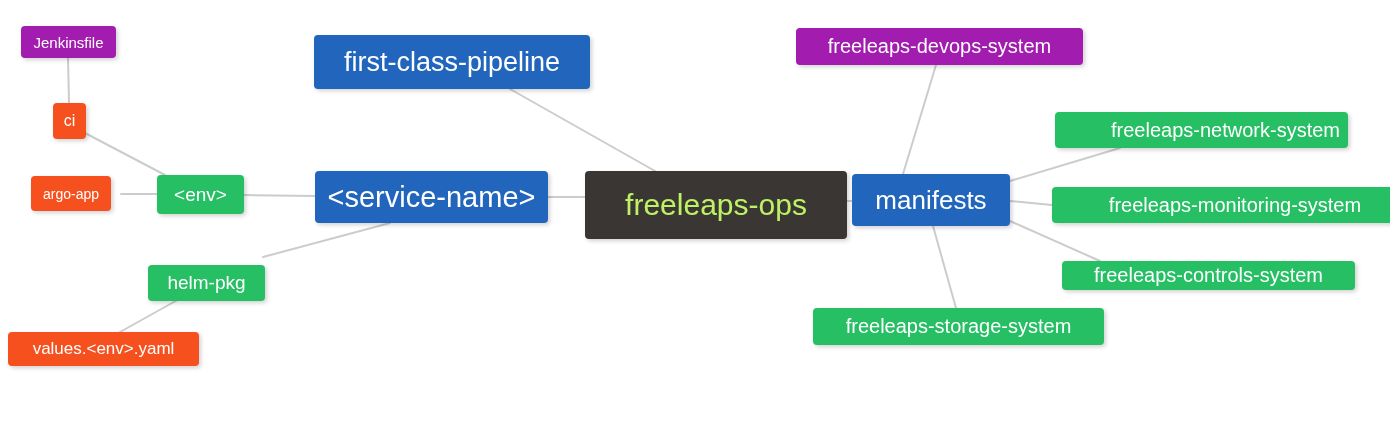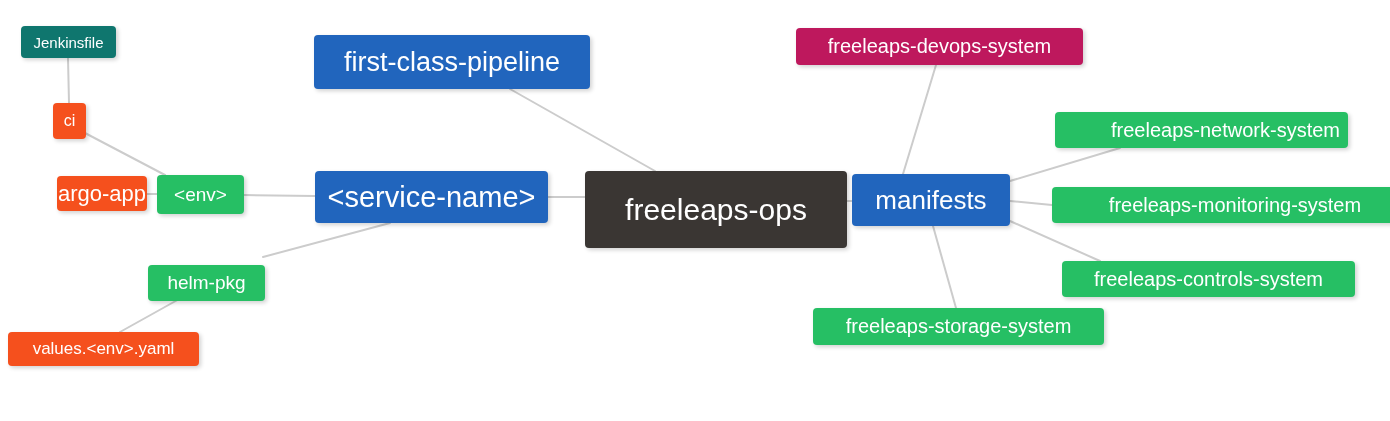--- a/index.html
+++ b/index.html
@@ -50,58 +50,58 @@
       <line x1="120" y1="332" x2="190" y2="293" stroke="#cccccc" stroke-width="2" stroke-linecap="round"></line>
       <line x1="510" y1="89" x2="655" y2="171" stroke="#cccccc" stroke-width="2" stroke-linecap="round"></line>
       <line x1="548" y1="197" x2="585" y2="197" stroke="#cccccc" stroke-width="2" stroke-linecap="round"></line>
       <line x1="847" y1="201" x2="852" y2="201" stroke="#cccccc" stroke-width="2" stroke-linecap="round"></line>
       <line x1="903" y1="174" x2="936" y2="65" stroke="#cccccc" stroke-width="2" stroke-linecap="round"></line>
       <line x1="1010" y1="181" x2="1120" y2="148" stroke="#cccccc" stroke-width="2" stroke-linecap="round"></line>
       <line x1="1010" y1="201" x2="1052" y2="205" stroke="#cccccc" stroke-width="2" stroke-linecap="round"></line>
       <line x1="1010" y1="221" x2="1100" y2="261" stroke="#cccccc" stroke-width="2" stroke-linecap="round"></line>
       <line x1="933" y1="226" x2="956" y2="308" stroke="#cccccc" stroke-width="2" stroke-linecap="round"></line>
     </svg>
-<div class="node" style="left: 585px; top: 171px; width: 262px; height: 77px; background: rgb(58, 54, 51); font-size: 30px; color: #ffffff;">
+<div class="node" style="left: 585px; top: 171px; width: 262px; height: 68px; background: rgb(58, 54, 51); font-size: 30px; color: #bef264;">
       <span>freeleaps-ops</span>
     </div>
     <div class="node" style="left: 314px; top: 35px; width: 276px; height: 54px; background: rgb(33, 101, 189); font-size: 27px; color: rgb(255, 255, 255);">
       <span>first-class-pipeline</span>
     </div>
     <div class="node" style="left: 315px; top: 171px; width: 233px; height: 52px; background: rgb(33, 101, 189); font-size: 29px; color: rgb(255, 255, 255);">
       <span>&lt;service-name&gt;</span>
     </div>
     <div class="node" style="left: 852px; top: 174px; width: 158px; height: 52px; background: rgb(33, 101, 189); font-size: 26px; color: rgb(255, 255, 255); align-items: center;">
       <span>manifests</span>
     </div>
     <div class="node" style="left: 157px; top: 175px; width: 87px; height: 39px; background: rgb(38, 191, 100); font-size: 19px; color: rgb(255, 255, 255);">
       <span>&lt;env&gt;</span>
     </div>
     <div class="node" style="left: 148px; top: 257px; width: 117px; height: 36px; background: rgb(38, 191, 100); font-size: 19px; color: rgb(255, 255, 255); margin-top: 8px;">
       <span>helm-pkg</span>
     </div>
-    <div class="node" style="left: 21px; top: 26px; width: 95px; height: 32px; background: #0f766e; font-size: 15px; color: rgb(255, 255, 255);">
+    <div class="node" style="left: 21px; top: 26px; width: 95px; height: 32px; background: #a21caf; font-size: 15px; color: rgb(255, 255, 255);">
       <span>Jenkinsfile</span>
     </div>
     <div class="node" style="left: 53px; top: 103px; width: 33px; height: 36px; background: rgb(245, 80, 29); font-size: 16px; color: rgb(255, 255, 255);">
       <span>ci</span>
     </div>
-    <div class="node" style="left: 31px; top: 176px; width: 90px; height: 35px; background: rgb(245, 80, 29); font-size: 22px; color: rgb(255, 255, 255); margin-left: 26px;">
+    <div class="node" style="left: 31px; top: 176px; width: 80px; height: 35px; background: rgb(245, 80, 29); font-size: 14px; color: rgb(255, 255, 255);">
       <span>argo-app</span>
     </div>
     <div class="node" style="left: 8px; top: 332px; width: 191px; height: 34px; background: rgb(245, 80, 29); font-size: 17px; color: rgb(255, 255, 255);">
       <span>values.&lt;env&gt;.yaml</span>
     </div>
-    <div class="node" style="left: 796px; top: 28px; width: 287px; height: 37px; background: #be185d; font-size: 20px; color: rgb(255, 255, 255);">
+    <div class="node" style="left: 796px; top: 28px; width: 287px; height: 37px; background: #a21caf; font-size: 20px; color: rgb(255, 255, 255);">
       <span>freeleaps-devops-system</span>
     </div>
     <div class="node" style="left: 1055px; top: 112px; width: 293px; height: 36px; background: rgb(38, 191, 100); font-size: 20px; color: rgb(255, 255, 255); padding-left: 48px;">
       <span>freeleaps-network-system</span>
     </div>
     <div class="node" style="left: 1052px; top: 187px; width: 366px; height: 36px; background: rgb(38, 191, 100); font-size: 20px; color: rgb(255, 255, 255);">
       <span>freeleaps-monitoring-system</span>
     </div>
-    <div class="node" style="left: 1062px; top: 261px; width: 293px; height: 36px; background: rgb(38, 191, 100); font-size: 20px; color: rgb(255, 255, 255);">
+    <div class="node" style="left: 1062px; top: 261px; width: 293px; height: 29px; background: rgb(38, 191, 100); font-size: 20px; color: rgb(255, 255, 255);">
       <span>freeleaps-controls-system</span>
     </div>
     <div class="node" style="left: 813px; top: 308px; width: 291px; height: 37px; background: rgb(38, 191, 100); font-size: 20px; color: rgb(255, 255, 255);">
       <span>freeleaps-storage-system</span>
     </div>
   </div>
 
 </body></html>

